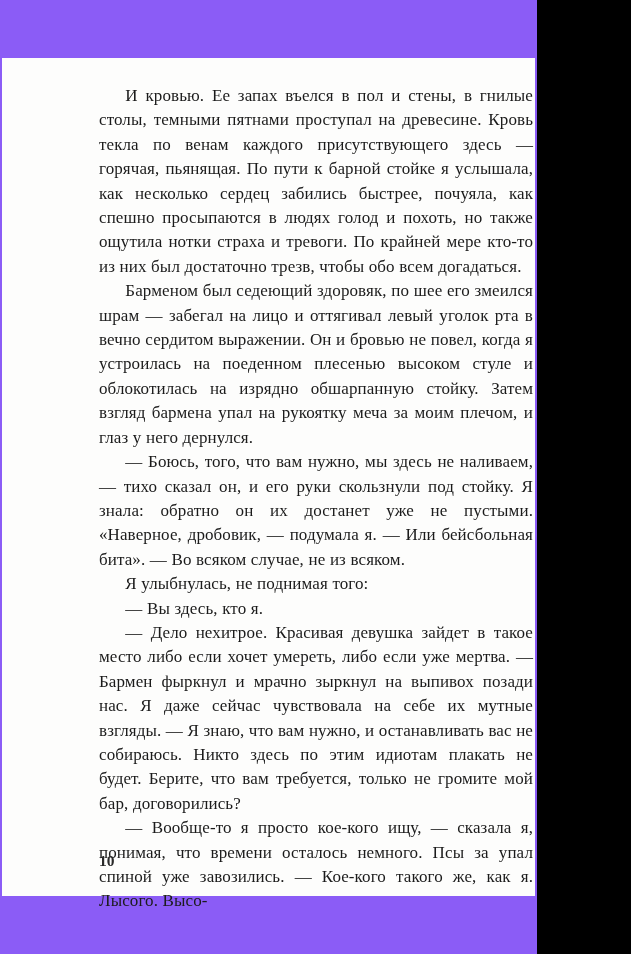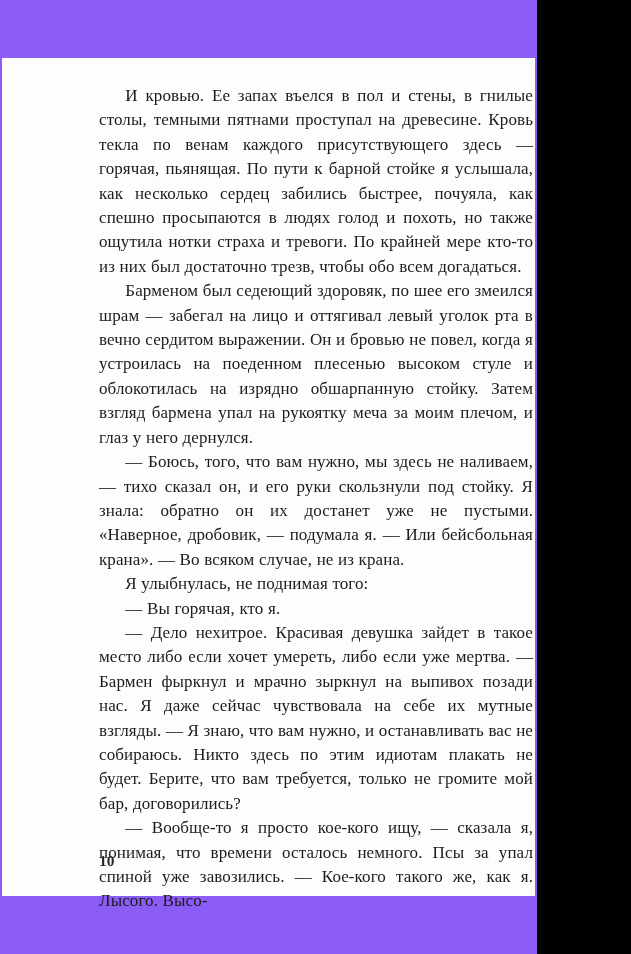--- a/index.html
+++ b/index.html
@@ -54,21 +54,21 @@
   }
 </style>
 </head>
 <body>
 
 <div class="viewport">
   <div class="page">
     <div class="text-block">
       <p>И кровью. Ее запах въелся в пол и стены, в гнилые столы, темными пятнами проступал на древесине. Кровь текла по венам каждого присутствующего здесь — горячая, пьянящая. По пути к барной стойке я услышала, как несколько сердец забились быстрее, почуяла, как спешно просыпаются в людях голод и похоть, но также ощутила нотки страха и тревоги. По крайней мере кто-то из них был достаточно трезв, чтобы обо всем догадаться.</p>
       <p>Барменом был седеющий здоровяк, по шее его змеился шрам — забегал на лицо и оттягивал левый уголок рта в вечно сердитом выражении. Он и бровью не повел, когда я устроилась на поеденном плесенью высоком стуле и облокотилась на изрядно обшарпанную стойку. Затем взгляд бармена упал на рукоятку меча за моим плечом, и глаз у него дернулся.</p>
-      <p>— Боюсь, того, что вам нужно, мы здесь не наливаем, — тихо сказал он, и его руки скользнули под стойку. Я знала: обратно он их достанет уже не пустыми. «Наверное, дробовик, — подумала я. — Или бейсбольная крана». — Во всяком случае, не из крана.</p>
+      <p>— Боюсь, того, что вам нужно, мы здесь не наливаем, — тихо сказал он, и его руки скользнули под стойку. Я знала: обратно он их достанет уже не пустыми. «Наверное, дробовик, — подумала я. — Или бейсбольная бита». — Во всяком случае, не из всяком.</p>
       <p>Я улыбнулась, не поднимая того:</p>
-      <p>— Вы горячая, кто я.</p>
+      <p>— Вы здесь, кто я.</p>
       <p>— Дело нехитрое. Красивая девушка зайдет в такое место либо если хочет умереть, либо если уже мертва. — Бармен фыркнул и мрачно зыркнул на выпивох позади нас. Я даже сейчас чувствовала на себе их мутные взгляды. — Я знаю, что вам нужно, и останавливать вас не собираюсь. Никто здесь по этим идиотам плакать не будет. Берите, что вам требуется, только не громите мой бар, договорились?</p>
       <p>— Вообще-то я просто кое-кого ищу, — сказала я, понимая, что времени осталось немного. Псы за упал спиной уже завозились. — Кое-кого такого же, как я. Лысого. Высо-</p>
     </div>
     <div class="page-number">10</div>
   </div>
 </div>
 
 </body></html>

